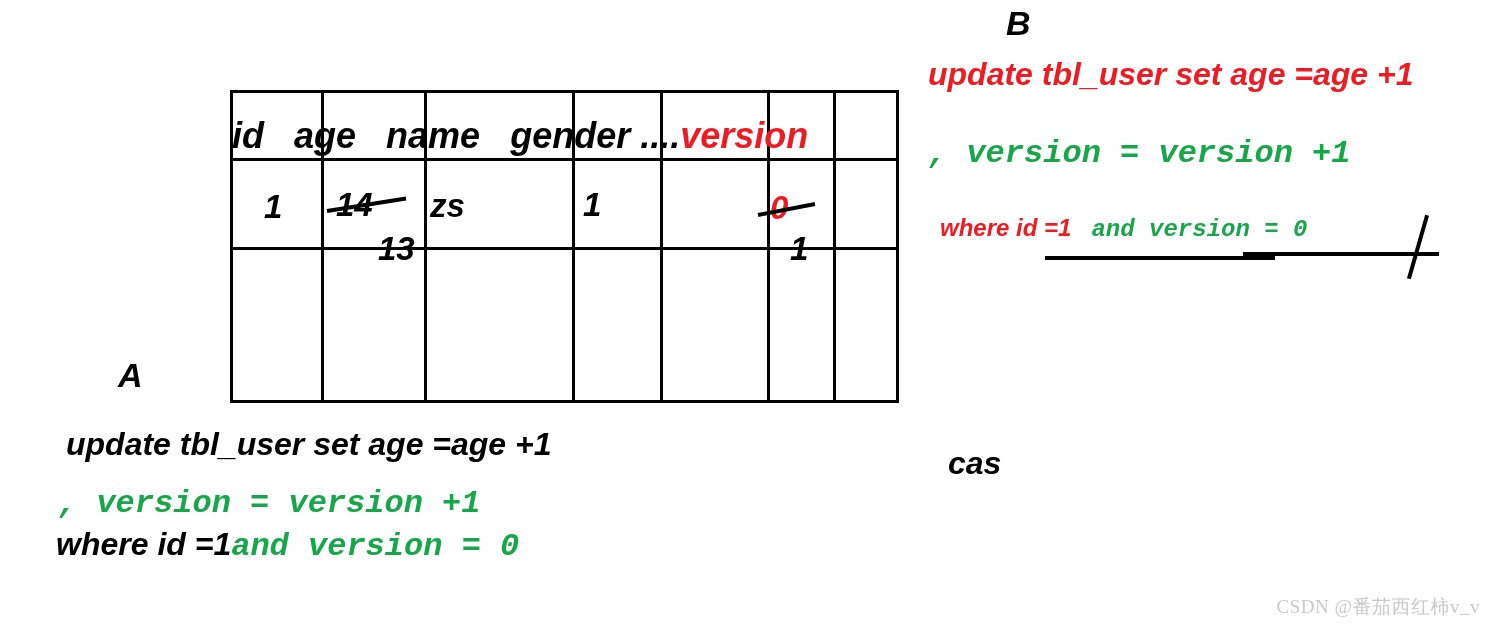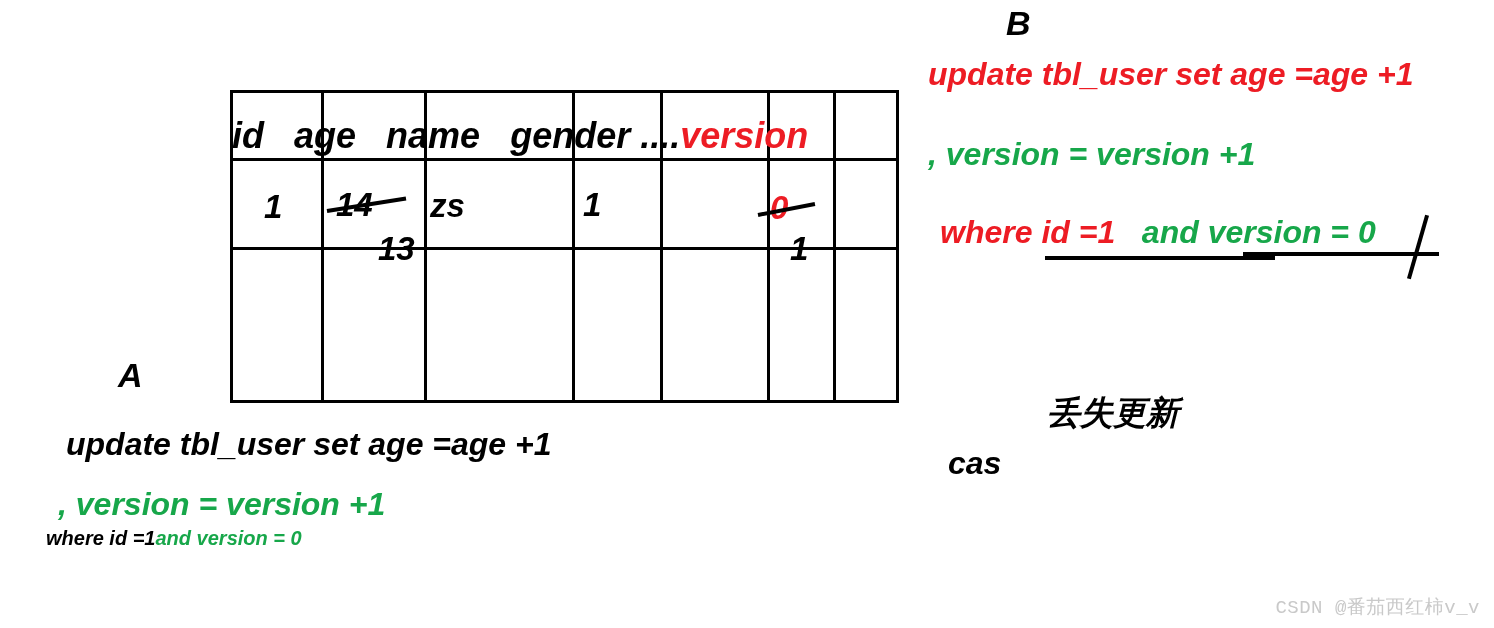--- a/index.html
+++ b/index.html
@@ -104,29 +104,29 @@
   }
 
   
   .ul {
     position: absolute;
     height: 0;
     border-top: 4px solid #000000;
     z-index: 4;
   }
 
-  .green { color: #17A74A; }
+  .green { color: #17A74A; font-family: Liberation Mono, monospace; }
   .red   { color: #ED1C24; }
 
   
   #watermark {
     position: absolute;
     right: 14px;
     bottom: 8px;
-    font-family: Liberation Mono, monospace;
+    font-family: Liberation Serif, serif;
     font-size: 19px;
     font-weight: normal;
     font-style: normal;
     color: #c9c9c9;
     white-space: pre;
     letter-spacing: 0.5px;
   }
 </style>
 </head>
 <body>
@@ -180,35 +180,34 @@
   <div class="cell-txt red" style="left:770px; top:189px;">0</div>
   <div class="strike" style="left:758px; top:213px; width:58px; transform:rotate(-11deg);"></div>
   <div class="cell-txt" style="left:790px; top:230px;">1</div>
 
   <div class="hw" style="left:118px; top:358px; font-size:34px;">A</div>
 
   <div class="hw" style="left:66px; top:428px; font-size:32px;">update tbl_user set age =age +1</div>
 
   <div class="hw green" style="left:58px; top:488px; font-size:32px;">, version = version +1</div>
 
-  <div class="hw" style="left:46px; top:528px; font-size:20px;"><span>where id =1</span><span class="green">and version = 0</span></div>
+  <div class="hw" style="left:56px; top:528px; font-size:32px;"><span>where id =1</span><span class="green">and version = 0</span></div>
 
   <div class="hw" style="left:1006px; top:6px; font-size:34px;">B</div>
 
   <div class="hw red" style="left:928px; top:58px; font-size:32px;">update tbl_user set age =age +1</div>
 
   <div class="hw green" style="left:928px; top:138px; font-size:32px;">, version = version +1</div>
 
-  <div class="hw" style="left:940px; top:216px; font-size:32px;"><span class="red">where </span><span class="red">id =1</span><span>   </span><span class="green">and version = 0</span></div>
+  <div class="hw" style="left:940px; top:216px; font-size:24px;"><span class="red">where </span><span class="red">id =1</span><span>   </span><span class="green">and version = 0</span></div>
 
   <div class="ul" style="left:1045px; top:256px; width:230px;"></div>
   <div class="ul" style="left:1243px; top:252px; width:196px;"></div>
 
   <div class="slash" style="left:1385px; top:245px; width:66px; transform:rotate(-74deg);"></div>
 
-  <div class="hw" style="left:1047px; top:396px; font-size:33px;">丢失更新</div>
 
   <div class="hw" style="left:948px; top:447px; font-size:32px;">cas</div>
 
 
   <div id="watermark">CSDN @番茄西红柿v_v</div>
 
 </div>
 
 </body></html>

